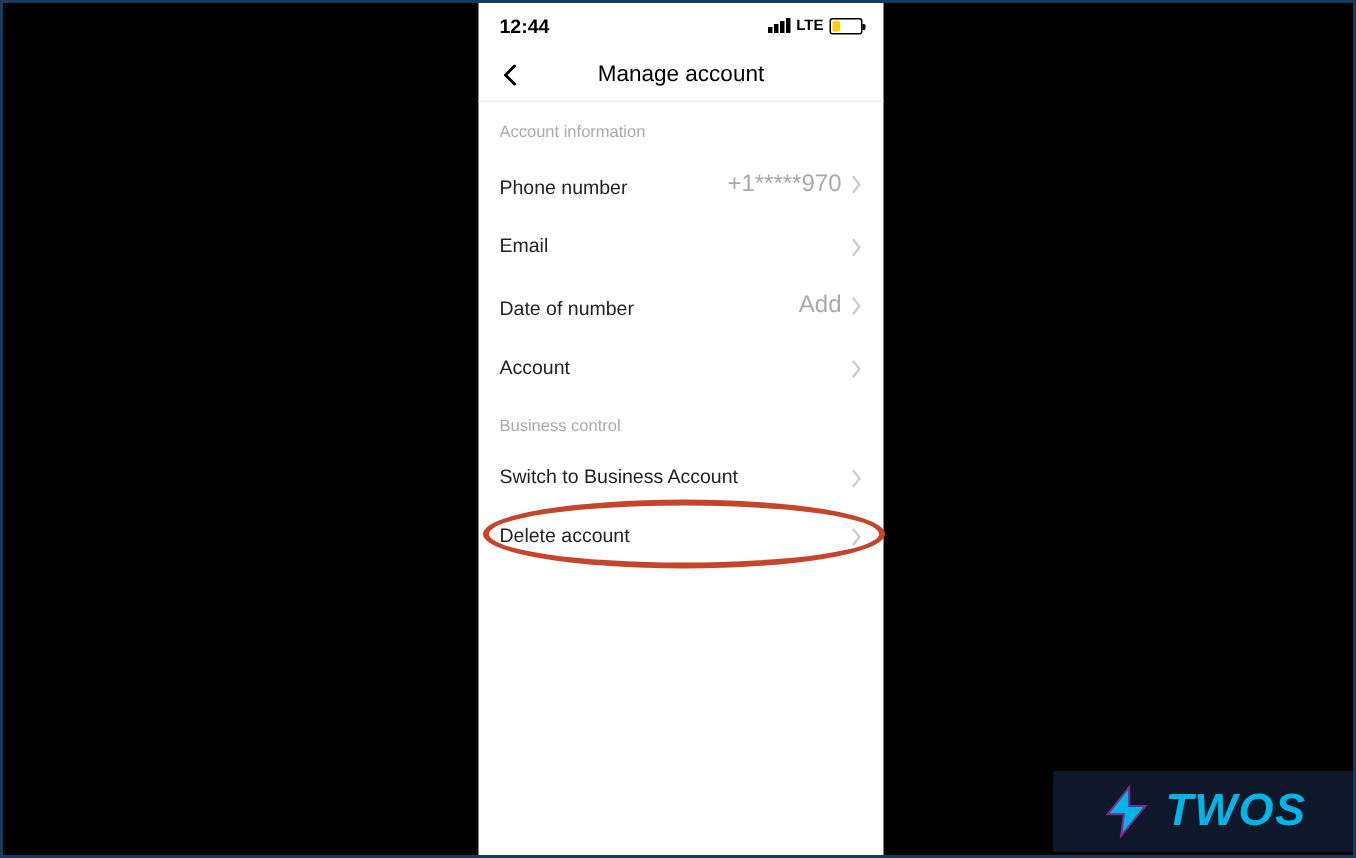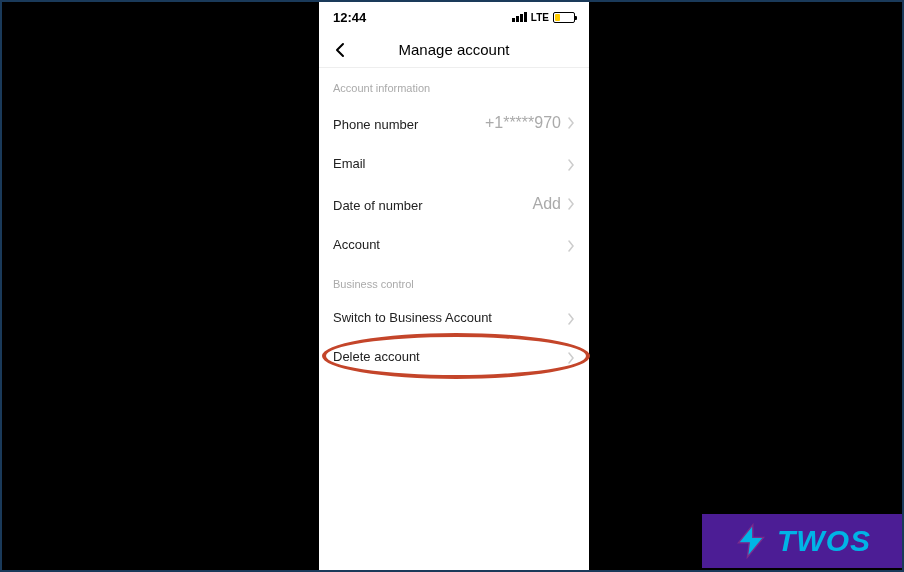--- a/index.html
+++ b/index.html
@@ -137,21 +137,21 @@
   border: 4px solid #c4452a;
   border-radius: 50%;
   pointer-events: none;
 }
 .twos-badge {
   position: absolute;
   right: 0;
   bottom: 2px;
   width: 200px;
   height: 54px;
-  background: #4c1d95;
+  background: #0f172a;
   display: flex;
   align-items: center;
   justify-content: center;
   gap: 8px;
 }
 .twos-icon {
   width: 36px;
   height: 36px;
 }
 .twos-text {

